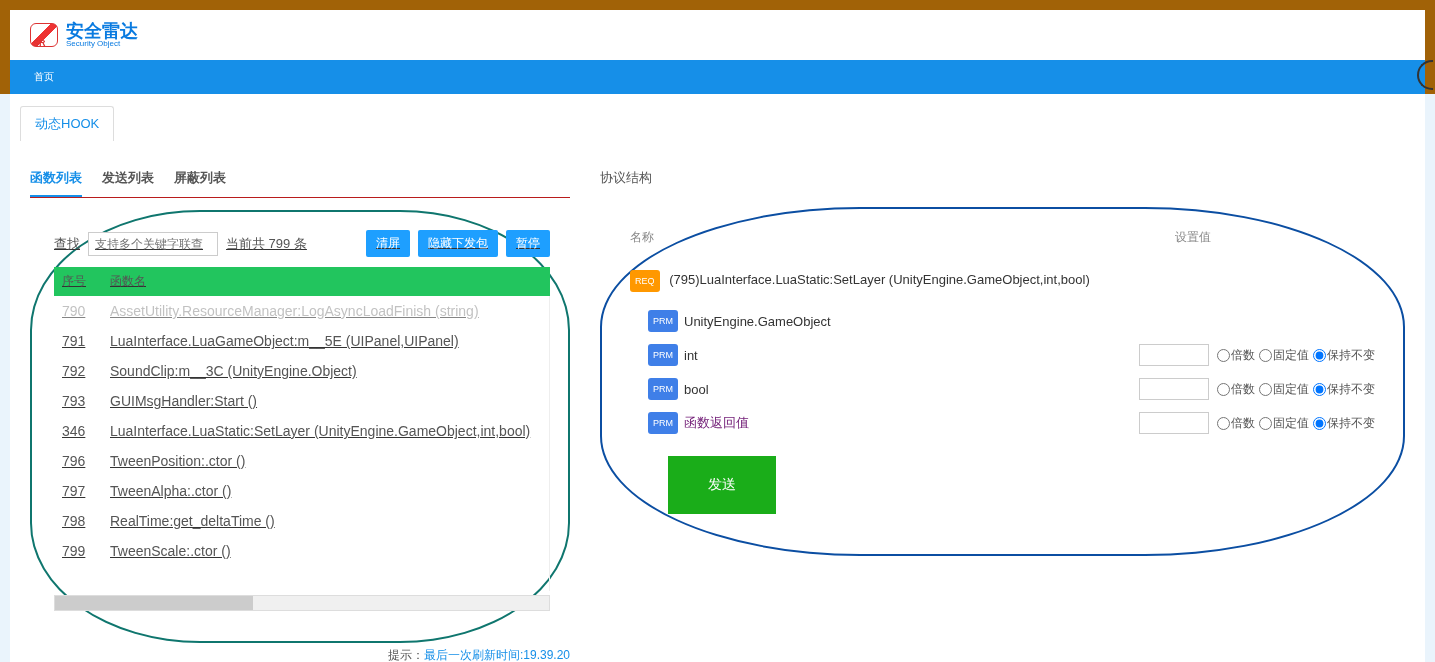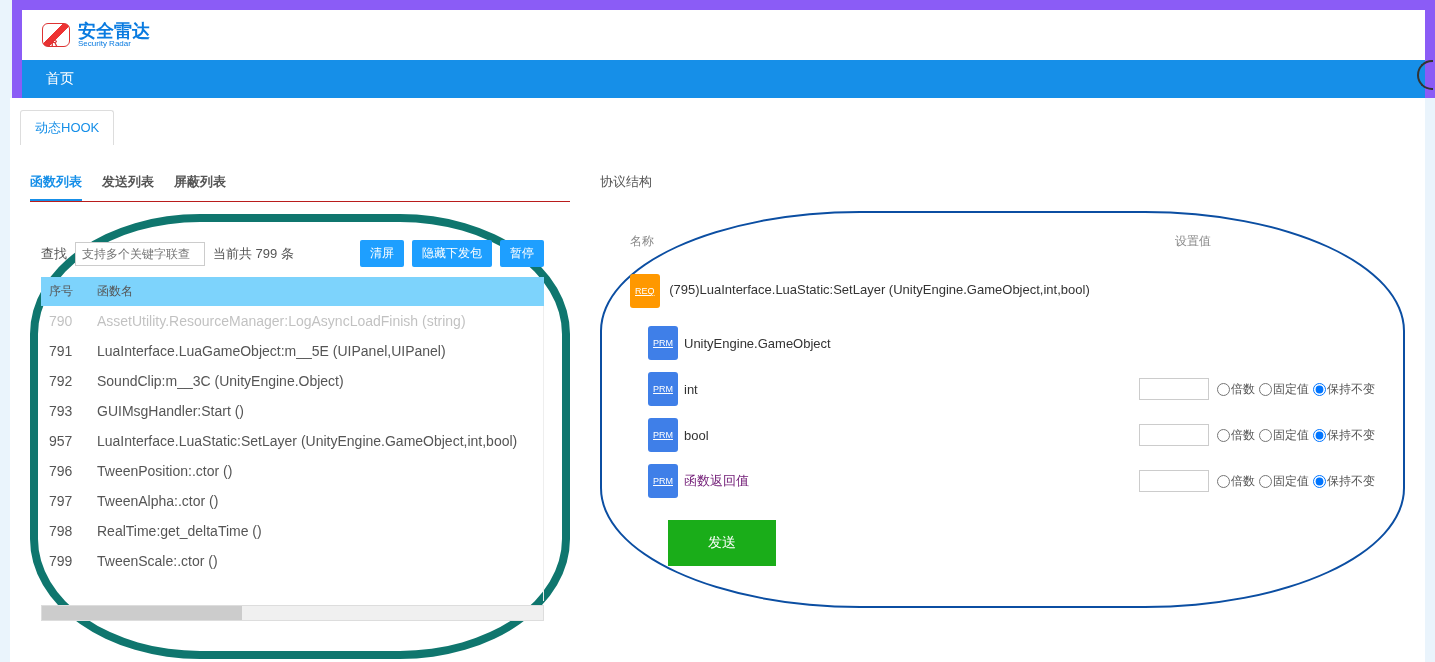--- a/index.html
+++ b/index.html
@@ -3,23 +3,22 @@
   <meta charset="utf-8">
   <style>
     * { box-sizing: border-box; margin: 0; padding: 0; }
     body {
       font-family: "Microsoft YaHei", Arial, sans-serif;
       font-size: 13px;
       background: #eaf4fc;
       color: #333;
     }
     .page-bg {
-      background: #8b5cf6;
+      background: #a16207;
       padding: 10px 10px 0 10px;
-      margin-left: 12px;
     }
     .header-bar {
       background: #fff;
       padding: 12px 20px;
       display: flex;
       align-items: center;
     }
     .logo-badge {
       width: 28px;
       height: 24px;
@@ -47,21 +46,21 @@
     .brand-sub {
       color: #0a7be0;
       font-size: 8px;
       display: block;
       margin-top: -1px;
     }
     .nav-bar {
       background: #168fe8;
       color: #fff;
       padding: 10px 24px;
-      font-size: 14px;
+      font-size: 10px;
     }
     .nav-item {
       cursor: pointer;
     }
     .sub-tab-wrap {
       background: #fff;
       padding: 12px 10px 0 10px;
       margin: 0 10px;
     }
     .sub-tab {
@@ -103,24 +102,25 @@
     .tab.active {
       color: #168fe8;
       border-bottom: 2px solid #168fe8;
     }
     .right-title {
       color: #555;
       padding: 8px 0;
       margin-bottom: 12px;
     }
     .oval-box {
-      border: 8px solid #0f766e;
+      border: 2px solid #0f766e;
       border-radius: 170px / 120px;
-      padding: 18px 18px 30px 3px;
+      padding: 18px 18px 30px 22px;
       position: relative;
+      text-decoration: underline;
     }
     .search-row {
       display: flex;
       align-items: center;
       gap: 8px;
       margin-bottom: 10px;
     }
     .search-label { color: #555; }
     .search-input {
       border: 1px solid #ccc;
@@ -136,21 +136,21 @@
       background: #1e9fff;
       color: #fff;
       border: none;
       padding: 5px 10px;
       font-size: 12px;
       cursor: pointer;
       border-radius: 2px;
     }
     .table-head {
       display: flex;
-      background: #7dd3fc;
+      background: #22c55e;
       padding: 6px 8px;
       color: #555;
       font-size: 12px;
       align-items: center;
     }
     .col-seq { width: 40px; }
     .col-name { flex: 1; padding-left: 8px; }
     .list-body {
       height: 295px;
       overflow-y: auto;
@@ -199,25 +199,24 @@
       color: #888;
       font-size: 12px;
       margin-bottom: 24px;
     }
     .rh-name { flex: 1; }
     .rh-val { width: 200px; }
     .badge {
       display: inline-block;
       font-size: 9px;
       color: #fff;
-      padding: 12px 5px;
+      padding: 6px 5px;
       border-radius: 3px;
       margin-right: 6px;
       vertical-align: middle;
-      text-decoration: underline;
     }
     .badge-req { background: #ff9800; }
     .badge-prm { background: #3f7fe8; }
     .func-line {
       color: #333;
       margin-bottom: 12px;
     }
     .param-row {
       display: flex;
       align-items: center;
@@ -238,21 +237,21 @@
       gap: 4px;
       font-size: 12px;
       color: #555;
       align-items: flex-start;
     }
     .radio-group label { display: flex; align-items: center; gap: 1px; white-space: nowrap;}
     .send-btn {
       background: #1aad19;
       color: #fff;
       border: none;
-      padding: 14px 40px;
+      padding: 20px 40px;
       font-size: 14px;
       cursor: pointer;
       margin: 16px 0 0 38px;
     }
     .right-arrow {
       position: absolute;
       right: 2px;
       top: 60px;
       width: 16px;
       height: 30px;
@@ -262,21 +261,21 @@
     }
   </style>
 </head>
 <body>
 
 <div class="page-bg">
   <div class="header-bar">
     <span class="logo-badge"></span>
     <div>
       <span class="brand-text">安全雷达</span>
-      <span class="brand-sub">Security Radar</span>
+      <span class="brand-sub">Security Object</span>
     </div>
     <div class="right-arrow"></div>
   </div>
 
   <div class="nav-bar">
     <span class="nav-item">首页</span>
   </div>
 </div>
 
 <div class="sub-tab-wrap">
@@ -318,21 +317,21 @@
           </div>
         <div class="list-row">
             <span class="col-seq">792</span>
             <span class="col-name">SoundClip:m__3C (UnityEngine.Object)</span>
           </div>
         <div class="list-row">
             <span class="col-seq">793</span>
             <span class="col-name">GUIMsgHandler:Start ()</span>
           </div>
         <div class="list-row">
-            <span class="col-seq">957</span>
+            <span class="col-seq">346</span>
             <span class="col-name">LuaInterface.LuaStatic:SetLayer (UnityEngine.GameObject,int,bool)</span>
           </div>
         <div class="list-row">
             <span class="col-seq">796</span>
             <span class="col-name">TweenPosition:.ctor ()</span>
           </div>
         <div class="list-row">
             <span class="col-seq">797</span>
             <span class="col-name">TweenAlpha:.ctor ()</span>
           </div>

